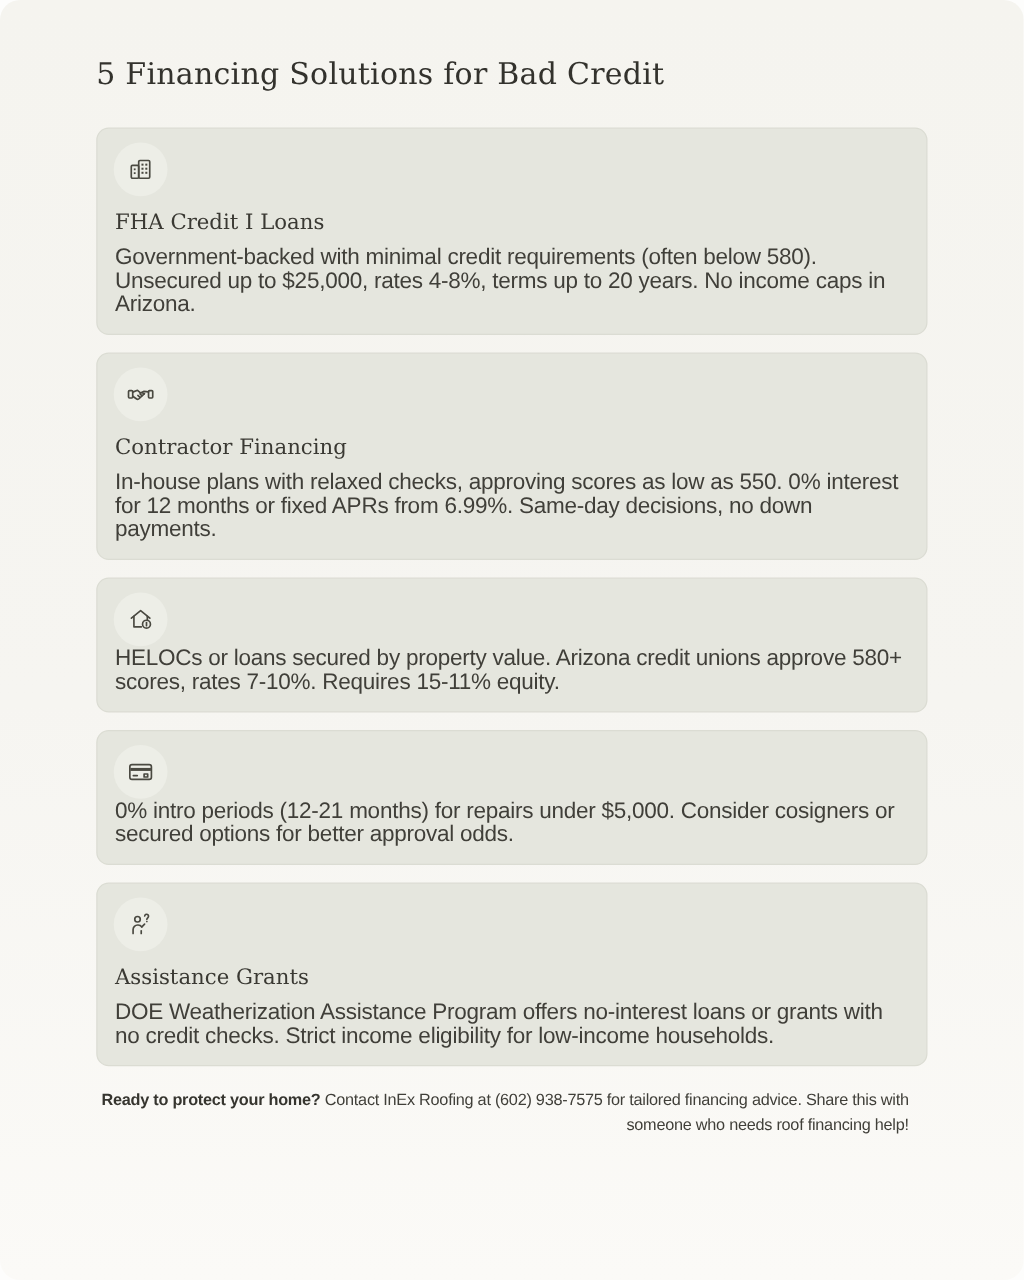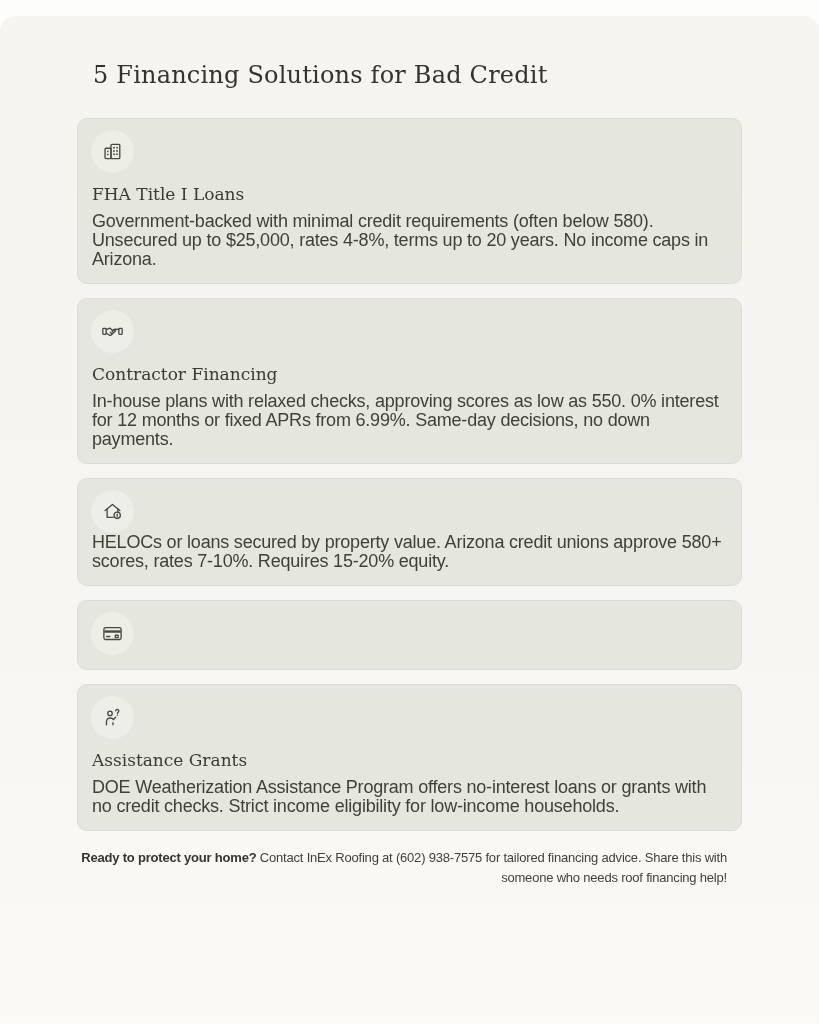--- a/index.html
+++ b/index.html
@@ -15,21 +15,21 @@
   }
   .page {
     box-sizing: border-box;
     width: 819px;
     height: 1024px;
     border-radius: 16px;
     background: linear-gradient(180deg, #f5f4ef 0%, #f6f5f1 55%, #fbfaf7 100%);
     padding: 0 77px;
   }
   .page-title {
-    margin: 16px;
+    margin: 0;
     padding-top: 44px;
     font-family: "DejaVu Serif", serif;
     font-weight: 500;
     font-size: 24px;
     line-height: 1.25;
     color: #33322d;
     letter-spacing: 0.2px;
   }
   .cards {
     margin-top: 28px;
@@ -108,21 +108,21 @@
           <rect class="fillpart" x="12.7" y="7.2" width="1.7" height="1.7"></rect>
           <rect class="fillpart" x="15.9" y="7.2" width="1.7" height="1.7"></rect>
           <rect class="fillpart" x="12.7" y="10.6" width="1.7" height="1.7"></rect>
           <rect class="fillpart" x="15.9" y="10.6" width="1.7" height="1.7"></rect>
           <rect class="fillpart" x="12.7" y="14" width="1.7" height="1.7"></rect>
           <rect class="fillpart" x="15.9" y="14" width="1.7" height="1.7"></rect>
           <rect class="fillpart" x="6.3" y="11.2" width="1.5" height="1.5"></rect>
           <rect class="fillpart" x="6.3" y="14.4" width="1.5" height="1.5"></rect>
         </svg>
       </div>
-      <h2 class="card-heading">FHA Title I Loans</h2>
+      <h2 class="card-heading">FHA Credit I Loans</h2>
       <p class="card-body">Government-backed with minimal credit requirements (often below 580). Unsecured up to $25,000, rates 4-8%, terms up to 20 years. No income caps in Arizona.</p>
     </article>
 
     <article class="card">
       <div class="icon-circle">
         <svg viewBox="0 0 24 24">
           <rect x="1.9" y="8.8" width="3.5" height="6.2" rx="0.8"></rect>
           <rect x="18.6" y="8.8" width="3.5" height="6.2" rx="0.8"></rect>
           <path d="M5.4 10.1 L9.4 8.6 L12.2 10.9 L14.6 9.5 L18.6 9.9"></path>
           <path d="M5.4 13.6 l3 2.1 c0.8 0.55 1.85 0.4 2.5 -0.25 l4.3 -4.1"></path>
@@ -138,32 +138,33 @@
     <article class="card">
       <div class="icon-circle">
         <svg viewBox="0 0 24 24">
           <path d="M4.3 11 L12 4.7 L19.7 11"></path>
           <path d="M6.4 9.5 V18.2 H12.6"></path>
           <path d="M17.6 9.5 V12.3"></path>
           <circle cx="16.9" cy="16" r="3.3"></circle>
           <path d="M16.9 14.7 v2.6"></path>
         </svg>
       </div>
-      <p class="card-body">HELOCs or loans secured by property value. Arizona credit unions approve 580+ scores, rates 7-10%. Requires 15-20% equity.</p>
+      <p class="card-body">HELOCs or loans secured by property value. Arizona credit unions approve 580+ scores, rates 7-10%. Requires 15-11% equity.</p>
     </article>
 
     <article class="card">
       <div class="icon-circle">
         <svg viewBox="0 0 24 24">
           <rect x="3" y="5.9" width="18" height="12.4" rx="1.8"></rect>
           <rect class="fillpart" x="3.4" y="8.7" width="17.2" height="2.5"></rect>
           <path d="M5.9 15.1 h3.3"></path>
           <rect x="14.9" y="13.8" width="3" height="2.5"></rect>
         </svg>
       </div>
+      <p class="card-body">0% intro periods (12-21 months) for repairs under $5,000. Consider cosigners or secured options for better approval odds.</p>
     </article>
 
     <article class="card">
       <div class="icon-circle">
         <svg viewBox="0 0 24 24">
           <circle cx="9.4" cy="7.7" r="2.3"></circle>
           <path d="M5.7 19.6 v-3.3 a3.8 3.8 0 0 1 3.8 -3.8 h0.4 a3.8 3.8 0 0 1 3.1 1.6"></path>
           <path d="M12.5 19.6 v-2.2"></path>
           <path d="M13 14.1 l2.3 -2.3"></path>
           <path d="M15.4 5 a1.6 1.6 0 1 1 2.7 1.3 c-0.5 0.45 -0.9 0.8 -0.9 1.5"></path>

